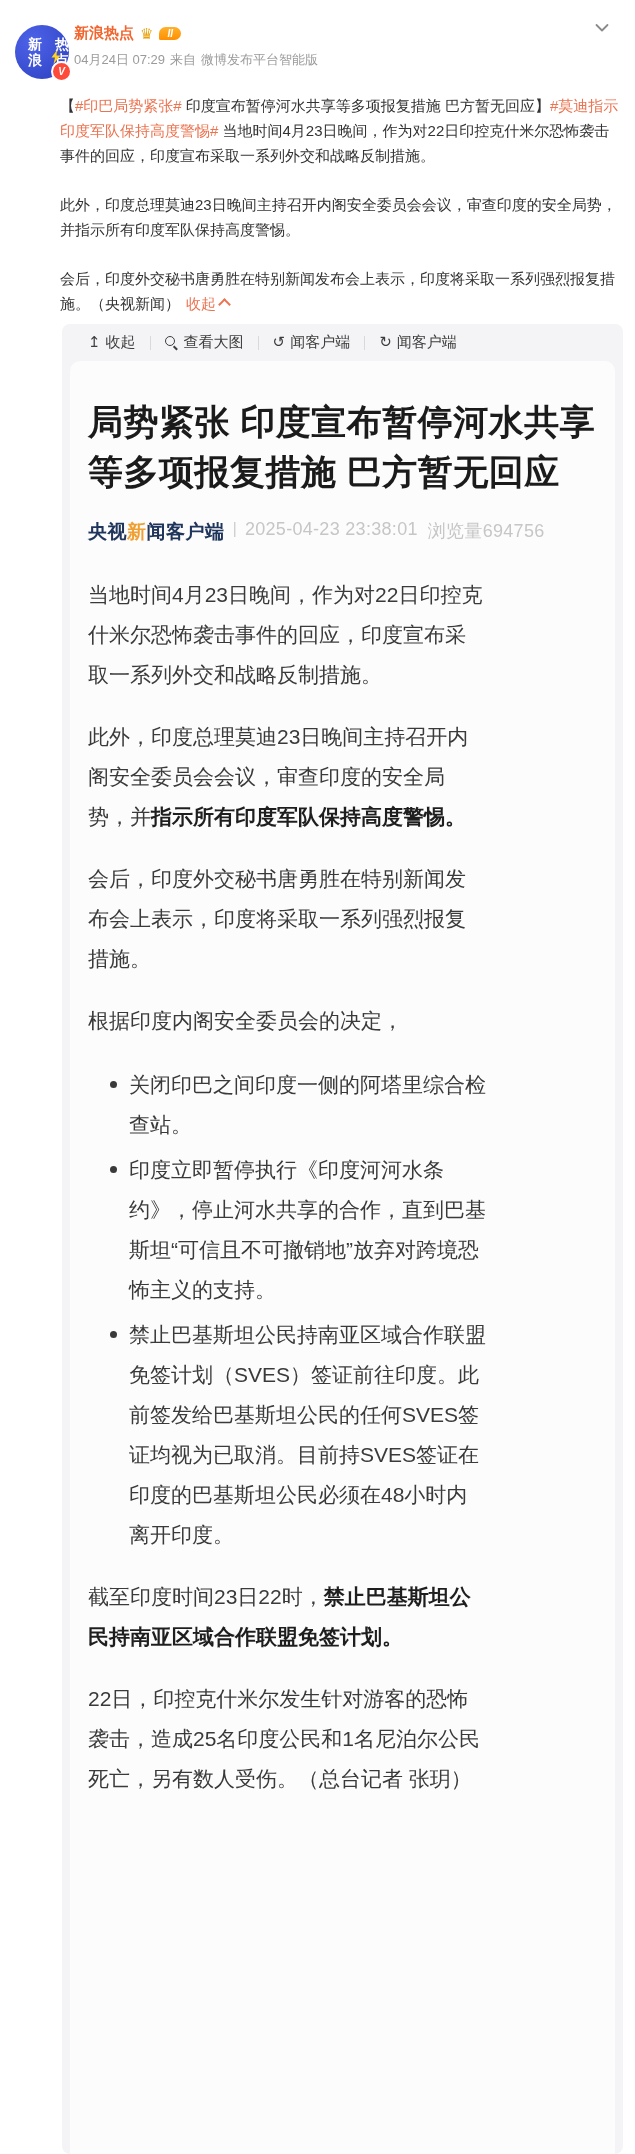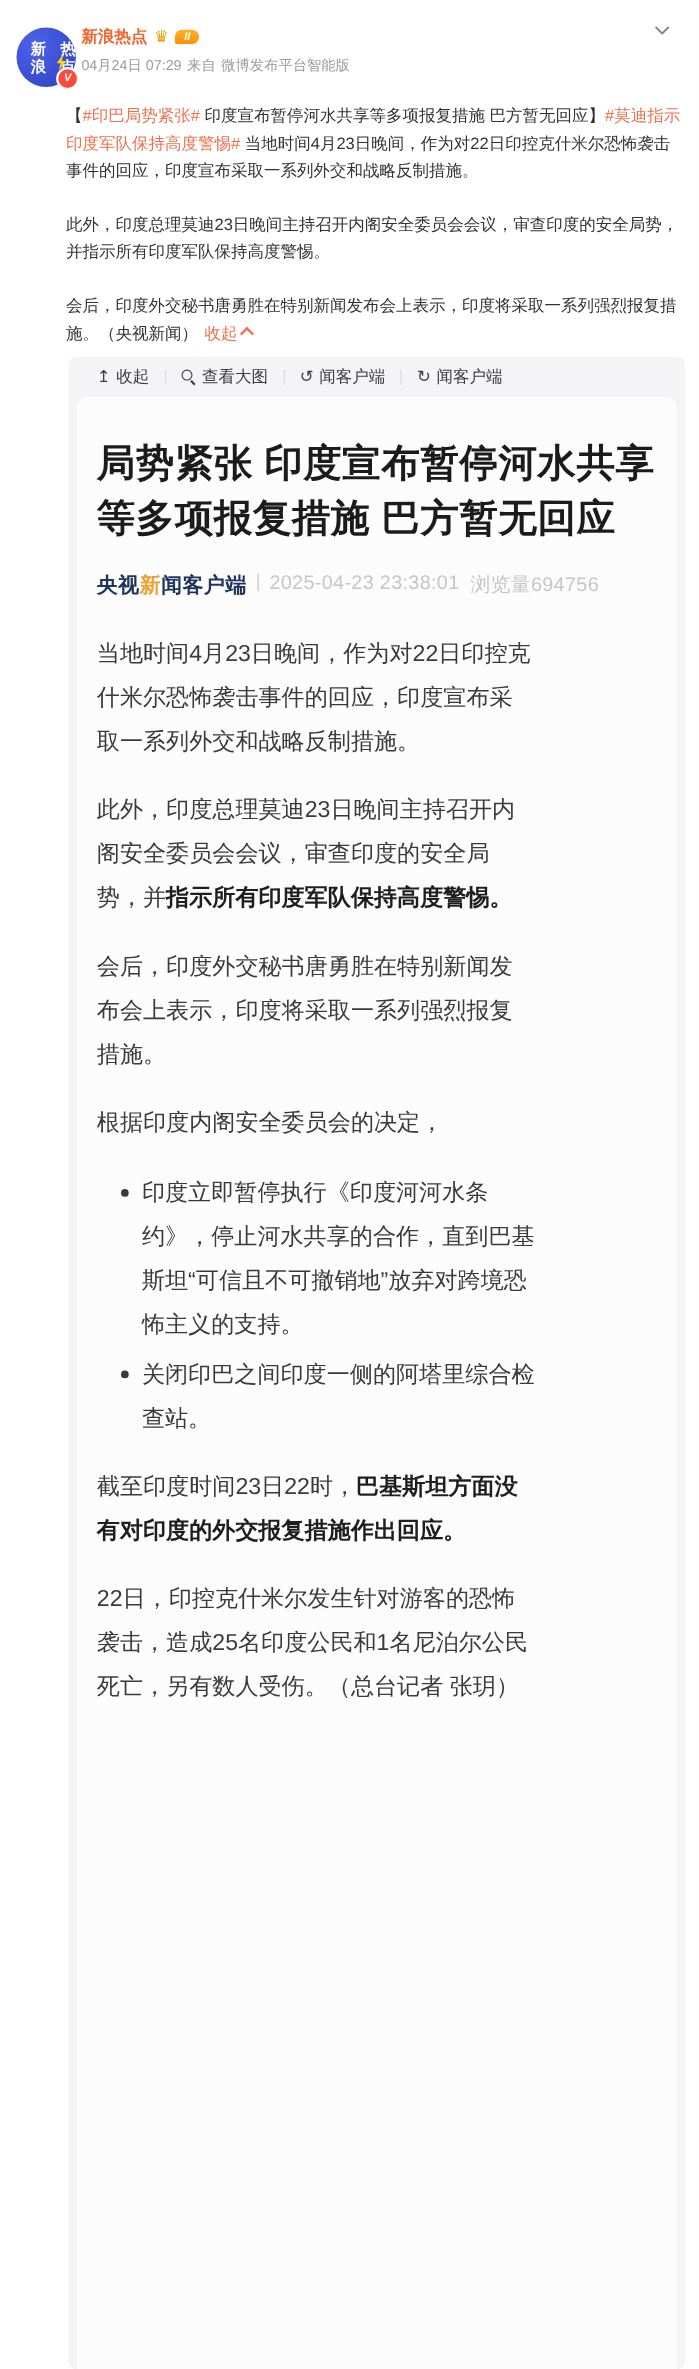--- a/index.html
+++ b/index.html
@@ -153,21 +153,22 @@
       <span class="byline-meta views">浏览量694756</span>
     </div>
 
     <div class="article-body">
       <p>当地时间4月23日晚间，作为对22日印控克什米尔恐怖袭击事件的回应，印度宣布采取一系列外交和战略反制措施。</p>
       <p><span>此外，印度总理莫迪23日晚间主持召开内阁安全委员会会议，审查印度的安全局势，并</span><strong>指示所有印度军队保持高度警惕。</strong></p>
       <p>会后，印度外交秘书唐勇胜在特别新闻发布会上表示，印度将采取一系列强烈报复措施。</p>
       <p>根据印度内阁安全委员会的决定，</p>
 
       <ul class="measures">
+        <li><span class="dot"></span><span>关闭印巴之间印度一侧的阿塔里综合检查站。</span></li>
         <li><span class="dot"></span><span>印度立即暂停执行《印度河河水条约》，停止河水共享的合作，直到巴基斯坦“可信且不可撤销地”放弃对跨境恐怖主义的支持。</span></li>
-        <li><span class="dot"></span><span>关闭印巴之间印度一侧的阿塔里综合检查站。</span></li>
+        <li><span class="dot"></span><span>禁止巴基斯坦公民持南亚区域合作联盟免签计划（SVES）签证前往印度。此前签发给巴基斯坦公民的任何SVES签证均视为已取消。目前持SVES签证在印度的巴基斯坦公民必须在48小时内离开印度。</span></li>
       </ul>
 
-      <p><span>截至印度时间23日22时，</span><strong>巴基斯坦方面没有对印度的外交报复措施作出回应。</strong></p>
+      <p><span>截至印度时间23日22时，</span><strong>禁止巴基斯坦公民持南亚区域合作联盟免签计划。</strong></p>
       <p>22日，印控克什米尔发生针对游客的恐怖袭击，造成25名印度公民和1名尼泊尔公民死亡，另有数人受伤。（总台记者 张玥）</p>
     </div>
   </div>
 </div>
 
 </body></html>

